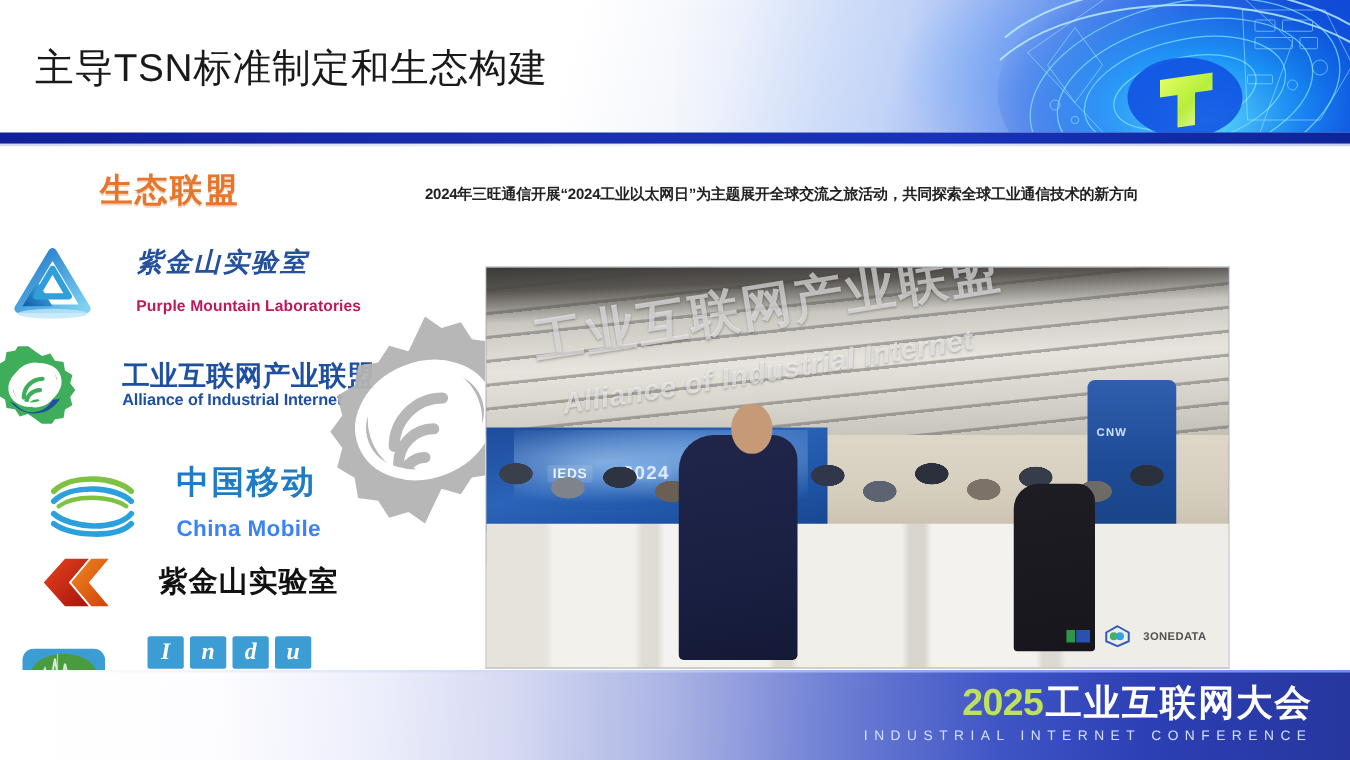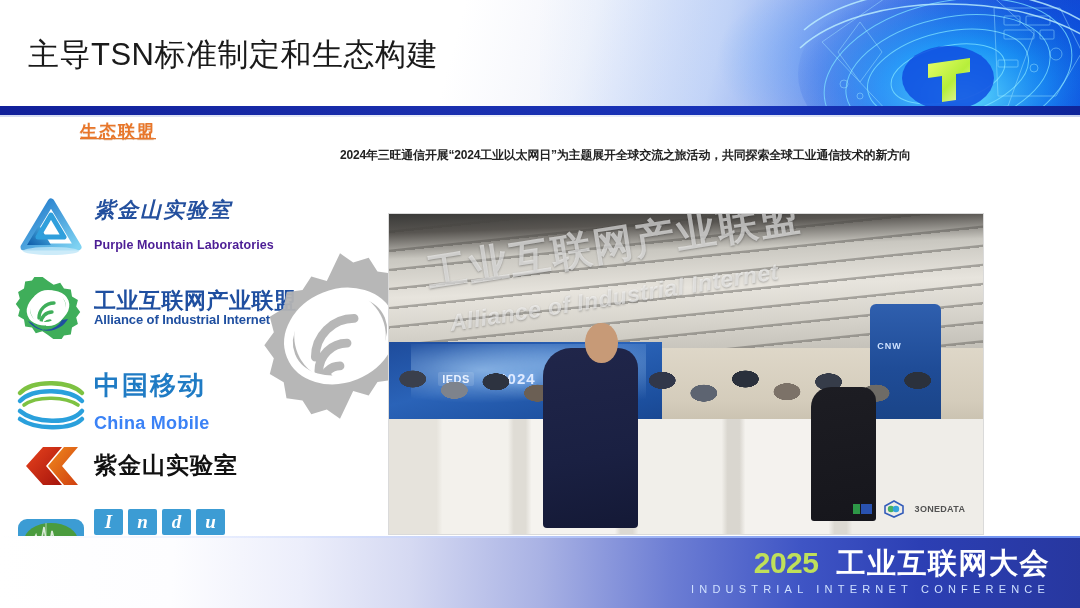--- a/index.html
+++ b/index.html
@@ -57,25 +57,24 @@
   }
   .header-rule-hi {
     position: absolute; left: 0; top: 115px;
     width: 1080px; height: 2px;
     background: linear-gradient(90deg, #c9d2ee, #e8edf9 50%, #b9c6ea);
     opacity: .8;
   }
 
   
   .section-title {
-    position: absolute; left: 80px; top: 120px;
-    font-size: 17px; font-weight: 700; color: #e8762a;
+    position: absolute; left: 80px; top: 135px;
+    font-size: 26px; font-weight: 700; color: #e8762a;
     letter-spacing: 2px;
     text-shadow: 0 1px 0 rgba(180,90,20,.25);
-    text-decoration: underline;
   }
 
   
   .body-text {
     position: absolute; left: 340px; top: 146px;
     width: 712px;
     font-size: 12px; font-weight: 700; color: #222;
     line-height: 1.55; letter-spacing: -.2px;
   }
 
@@ -88,31 +87,31 @@
 
   
   .logo-col {
     position: absolute; left: 12px; top: 190px;
     width: 268px; height: 390px;
     z-index: 2;
   }
   .logo-row {
     position: absolute; left: 0;
     width: 268px; height: 72px;
-    display: flex; align-items: center; gap: 4px;
+    display: flex; align-items: center; gap: 28px; justify-content: center;
   }
   .logo-mark { flex: 0 0 auto; width: 78px; height: 62px; position: relative; }
   .logo-text { display: flex; flex-direction: column; justify-content: center; line-height: 1.02; }
   .logo-cn { font-weight: 700; white-space: nowrap; }
   .logo-en { font-weight: 700; white-space: nowrap; }
 
   
   .r1 { top: 0px; }
   .r1 .logo-cn { font-size: 21px; color: #24509e; font-family: "Liberation Serif", serif; font-style: italic; letter-spacing: 2px; }
-  .r1 .logo-en { font-size: 12.5px; color: #4c1d95; letter-spacing: .1px; margin-top: 18px; }
+  .r1 .logo-en { font-size: 12.5px; color: #be185d; letter-spacing: .1px; margin-top: 18px; }
 
   .r2 { top: 82px; }
   .r2 .logo-cn { font-size: 22px; color: #1f4fa0; letter-spacing: .5px; }
   .r2 .logo-en { font-size: 13px; color: #1f4fa0; letter-spacing: -.1px; margin-top: 1px; }
 
   .r3 { top: 176px; }
   .r3 .logo-cn { font-size: 26px; color: #1f7bc4; letter-spacing: 2px; }
   .r3 .logo-en { font-size: 18px; color: #3b82f6; letter-spacing: .3px; margin-top: 16px; }
 
   .r4 { top: 240px; }
@@ -288,21 +287,21 @@
   }
   .footer-top-line {
     position: absolute; left: 0; top: 0; width: 100%; height: 2px;
     background: linear-gradient(90deg, rgba(255,255,255,0) 0%, rgba(200,215,255,.7) 45%, rgba(120,160,255,.85) 100%);
   }
   .conf-logo {
     position: absolute; right: 30px; top: 12px;
     display: flex; flex-direction: column; align-items: flex-end;
   }
   .conf-main {
-    display: flex; align-items: baseline; gap: 18px;
+    display: flex; align-items: baseline; gap: 2px;
     line-height: 1;
   }
   .conf-year {
     font-size: 30px; font-weight: 700; color: #bfe05a;
     letter-spacing: -.5px;
   }
   .conf-cn {
     font-size: 29px; font-weight: 700; color: #ffffff;
     letter-spacing: 1.5px;
   }

